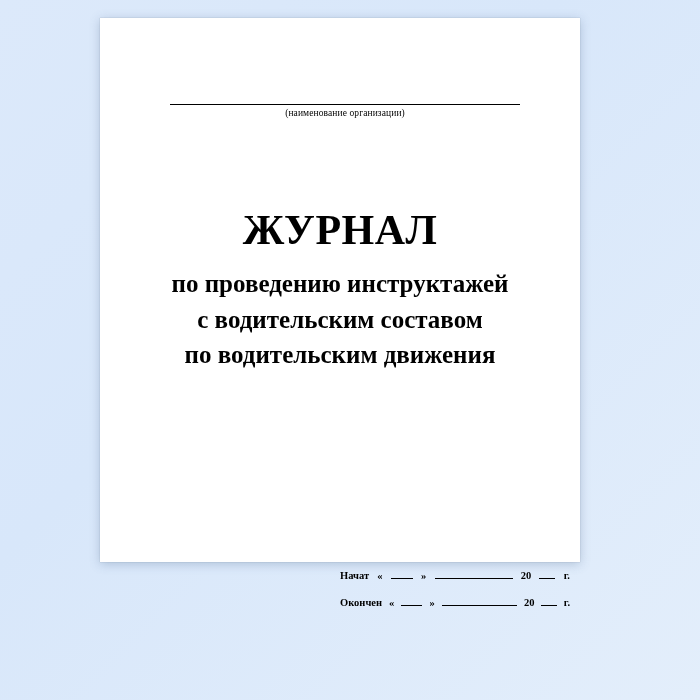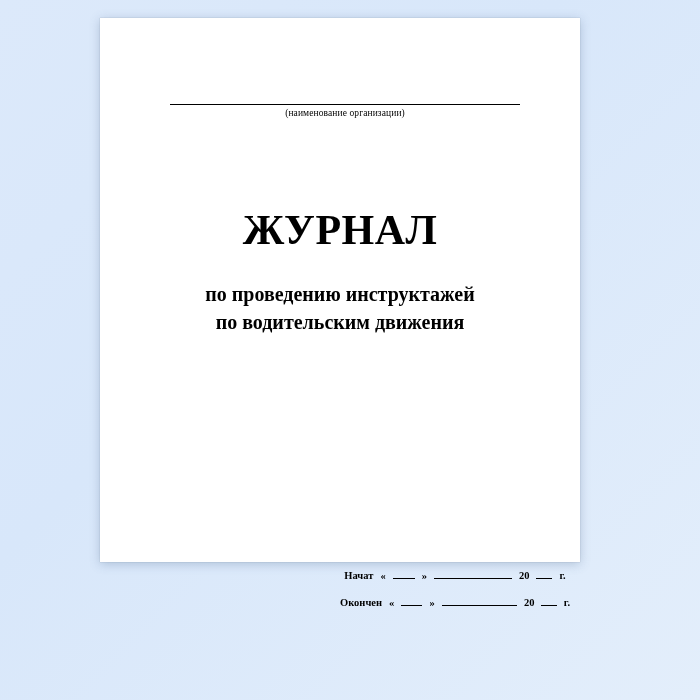--- a/index.html
+++ b/index.html
@@ -54,41 +54,41 @@
     text-align: center;
     color: #000000;
   }
   .main-title {
     font-size: 42px;
     font-weight: bold;
     letter-spacing: 0.5px;
     line-height: 1.05;
   }
   .subtitle {
-    margin-top: 28px;
-    font-size: 20px;
+    margin-top: 14px;
+    font-size: 25px;
     font-weight: bold;
     line-height: 1.42;
   }
   .subtitle div {
     white-space: nowrap;
   }
   .footer-block {
     position: absolute;
     left: 240px;
     top: 552px;
     width: 230px;
     font-size: 10.5px;
     font-weight: bold;
     color: #000;
   }
   .footer-line {
     display: flex;
     align-items: flex-end;
-    justify-content: center;
+    justify-content: space-between;
     margin-bottom: 16px;
     white-space: nowrap;
     gap: 6px;
   }
   .f-label { padding-right: 1px; }
   .f-gap-short {
     display: inline-block;
     width: 22px;
     border-bottom: 1px solid #000;
     margin: 0 1px 2px 1px;
@@ -114,20 +114,21 @@
 
     <div class="org-block">
       <div class="org-rule"></div>
       <div class="org-caption">(наименование организации)</div>
     </div>
 
     <div class="title-block">
       <div class="main-title">ЖУРНАЛ</div>
       <div class="subtitle">
         <div>по проведению инструктажей</div>
+        <div>с водительским составом</div>
         <div>по водительским движения</div>
       </div>
     </div>
 
     <div class="footer-block">
       <div class="footer-line">
         <span class="f-label">Начат</span>
         <span>«</span>
         <span class="f-gap-short"></span>
         <span>»</span>

